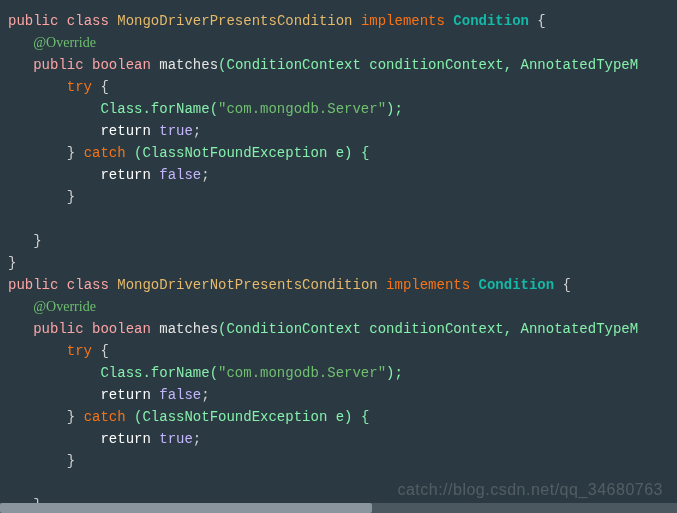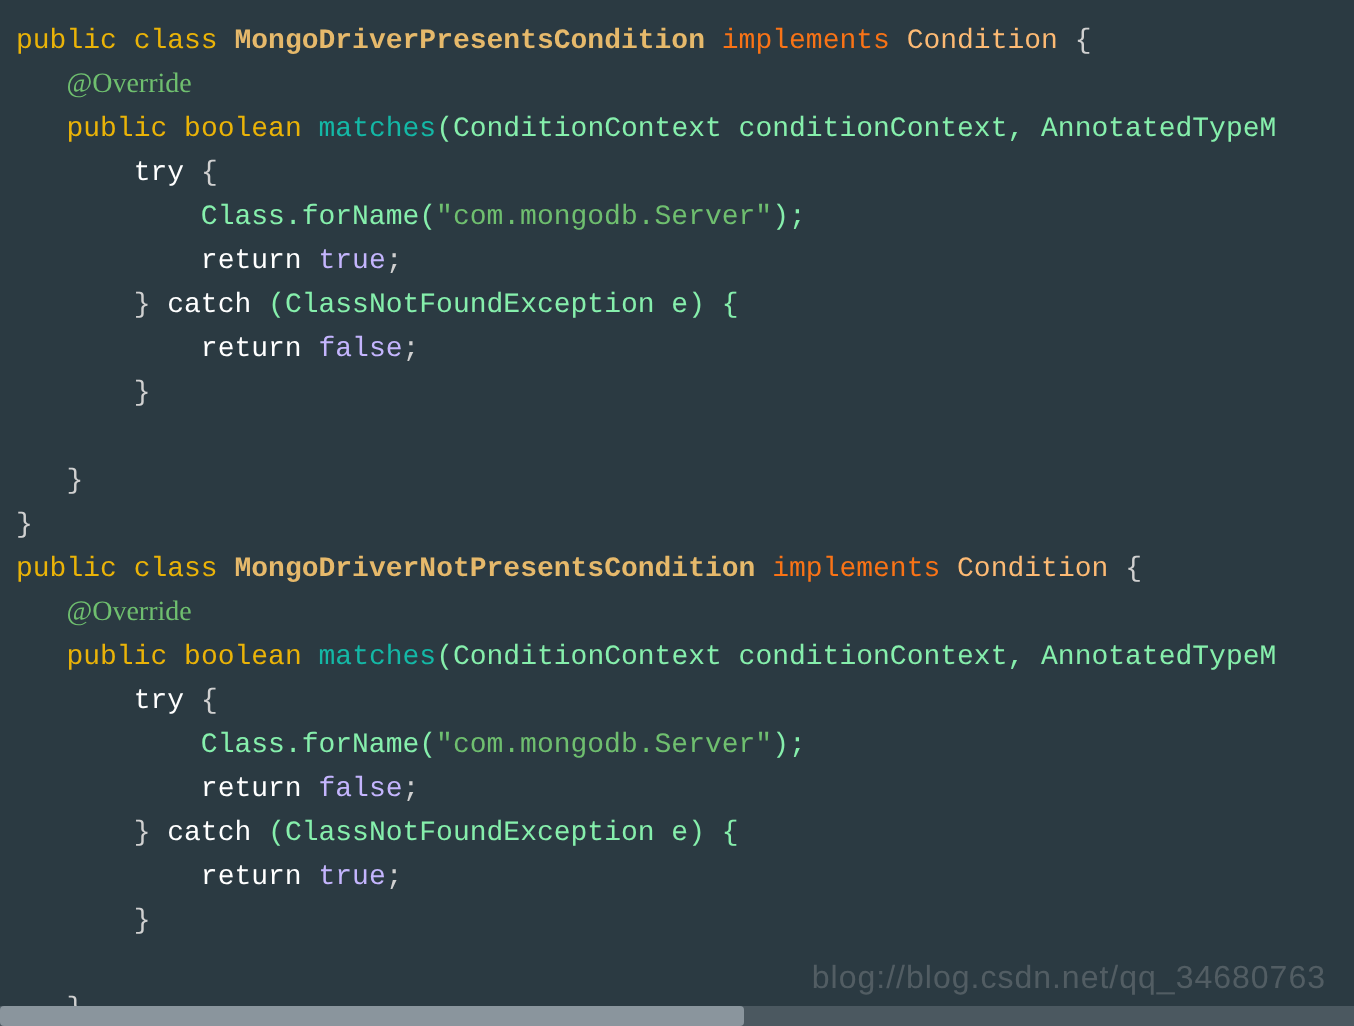--- a/index.html
+++ b/index.html
@@ -16,31 +16,31 @@
     position: relative;
   }
   .code-container {
     padding: 10px 8px 20px 8px;
     white-space: pre;
     color: #d0d0d0;
     overflow-x: auto;
     height: 100%;
     box-sizing: border-box;
   }
-  .kw-mod   { color: #eab308; }
+  .kw-mod   { color: #fca5a5; }
   .kw-impl  { color: #f97316; }
-  .classname{ color: #e6b96b; font-weight: bold; }
-  .cond     { color: #fdba74; }
+  .classname{ color: #e6b96b; }
+  .cond     { color: #14b8a6; font-weight: bold; }
   .annotation{ color: #6fbf6f; font-family: Liberation Serif, serif; }           
-  .methoddef{ color: #14b8a6; text-align: center; }            
+  .methoddef{ color: #e5e5e5; text-align: center; }            
   .plain    { color: #86efac; }
   .string   { color: #6fbf6f; }
   .kw-ret   { color: #ffffff; }            
   .kw-bool  { color: #c4b5fd; }            
-  .kw-ctrl  { color: #ffffff; }            
+  .kw-ctrl  { color: #f97316; }            
   .brace    { color: #d0d0d0; }
   .punc     { color: #d0d0d0; }
 
   .watermark {
     position: absolute;
     bottom: 12px;
     right: 14px;
     color: rgba(200,200,200,0.25);
     font-family: Arial, sans-serif;
     font-size: 16px;
@@ -87,17 +87,17 @@
        <span class="kw-ctrl">try</span> <span class="brace">{</span>
            <span class="plain">Class.forName(</span><span class="string">"com.mongodb.Server"</span><span class="plain">);</span>
            <span class="kw-ret">return</span> <span class="kw-bool">false</span><span class="punc">;</span>
        <span class="brace">}</span> <span class="kw-ctrl">catch</span> <span class="plain">(ClassNotFoundException e) {</span>
            <span class="kw-ret">return</span> <span class="kw-bool">true</span><span class="punc">;</span>
        <span class="brace">}</span>
 
    <span class="brace">}</span>
 </div>
 
-<div class="watermark">blog://blog.csdn.net/qq_34680763</div>
+<div class="watermark">catch://blog.csdn.net/qq_34680763</div>
 
 <div class="scrollbar">
   <div class="scrollbar-thumb"></div>
 </div>
 
 </body></html>

